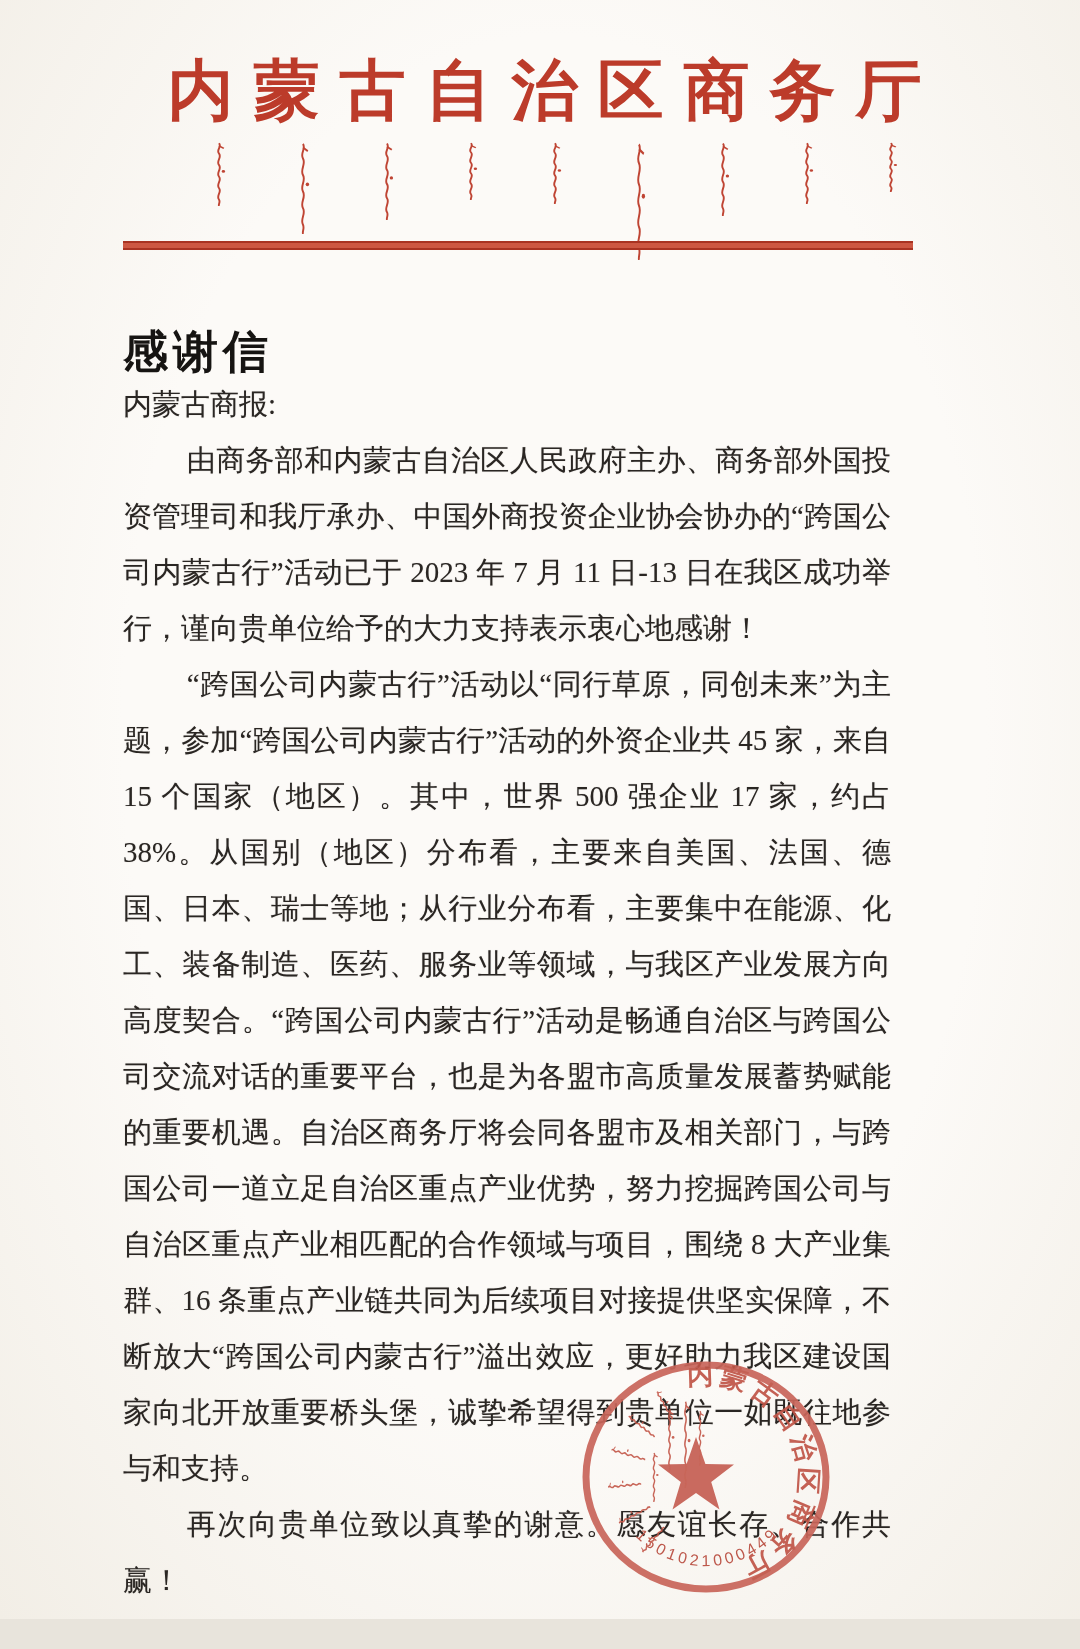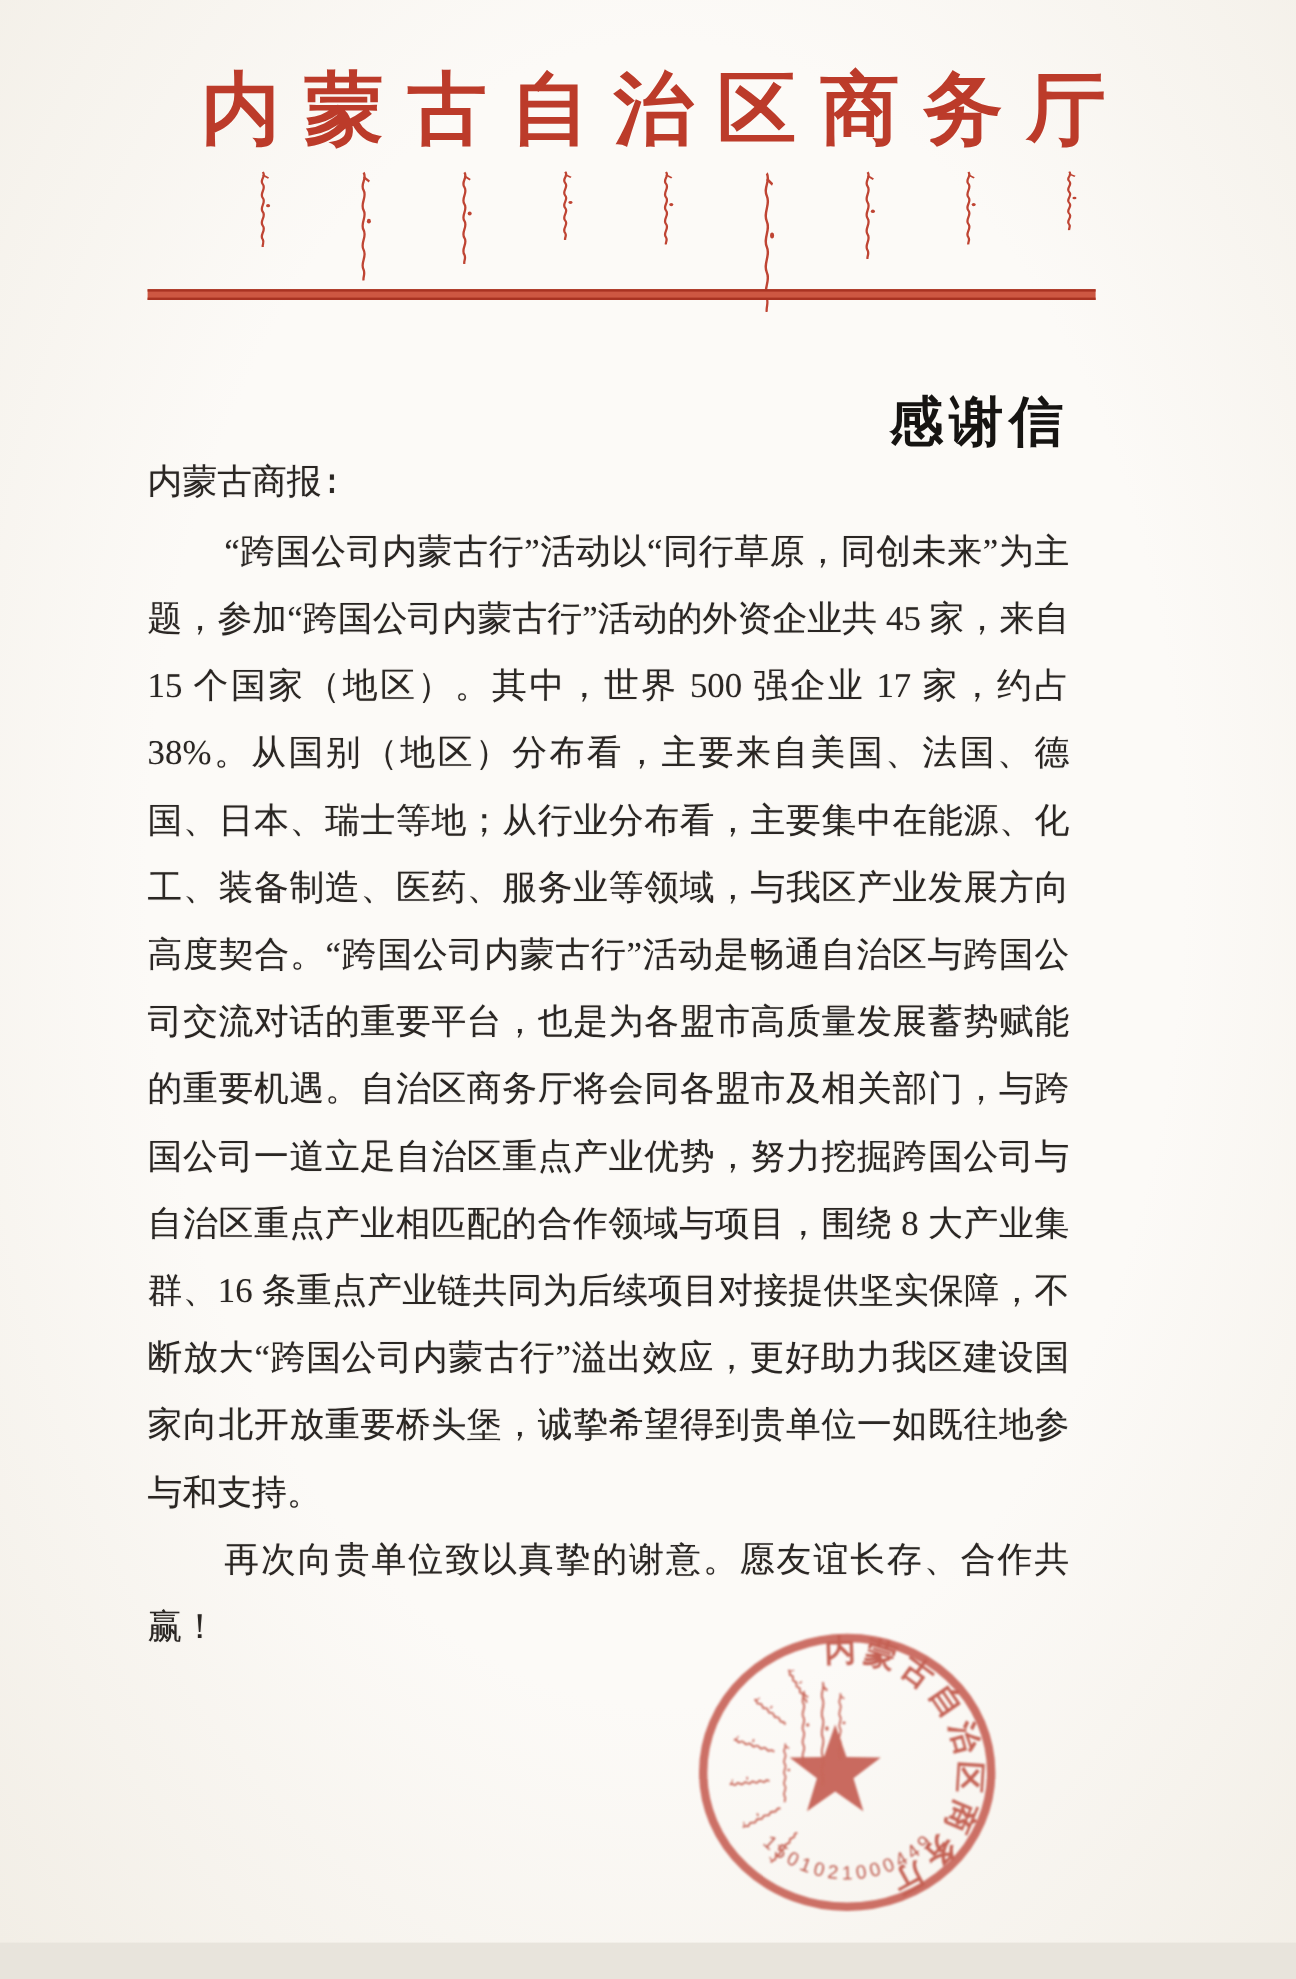--- a/index.html
+++ b/index.html
@@ -32,34 +32,34 @@
   .head-rule{
     position:absolute;top:241px;left:123px;width:790px;
     height:5px;
     background:#cd5742;
     border-top:2px solid #a93322;
     border-bottom:2px solid #a93322;
   }
   
   .title{
     position:absolute;top:322px;left:123px;width:768px;
-    text-align:right;
+    text-align:left;
     font-family:"Liberation Sans","DejaVu Sans",sans-serif;
     font-size:45px;font-weight:bold;letter-spacing:5px;
     color:#161412;
   }
   .body-text{
     position:absolute;top:376px;left:123px;width:768px;
     font-size:29px;line-height:56px;
     color:#2a2623;
     text-align:justify;
     text-shadow:0 0 1px rgba(45,40,36,.25);
   }
   .body-text p{margin:0;text-indent:2.2em;}
-  .body-text p.salutation{text-indent:0;font-family:Liberation Mono, monospace;}
+  .body-text p.salutation{text-indent:0;}
   
   .seal{
     position:absolute;left:577px;top:1356px;
     z-index:2;opacity:.92;
   }
   .date{
     position:absolute;left:586px;top:1466px;
     z-index:3;
     font-size:33px;color:#141210;letter-spacing:2px;
     white-space:nowrap;
@@ -131,20 +131,21 @@
         </svg>
       </span>
   </div>
 
   <div class="head-rule"></div>
 
   <div class="title">感谢信</div>
 
   <div class="body-text">
     <p class="salutation">内蒙古商报:</p>
+    <p>由商务部和内蒙古自治区人民政府主办、商务部外国投资管理司和我厅承办、中国外商投资企业协会协办的“跨国公司内蒙古行”活动已于 2023 年 7 月 11 日-13 日在我区成功举行，谨向贵单位给予的大力支持表示衷心地感谢！</p>
     <p>“跨国公司内蒙古行”活动以“同行草原，同创未来”为主题，参加“跨国公司内蒙古行”活动的外资企业共 45 家，来自 15 个国家（地区）。其中，世界 500 强企业 17 家，约占 38%。从国别（地区）分布看，主要来自美国、法国、德国、日本、瑞士等地；从行业分布看，主要集中在能源、化工、装备制造、医药、服务业等领域，与我区产业发展方向高度契合。“跨国公司内蒙古行”活动是畅通自治区与跨国公司交流对话的重要平台，也是为各盟市高质量发展蓄势赋能的重要机遇。自治区商务厅将会同各盟市及相关部门，与跨国公司一道立足自治区重点产业优势，努力挖掘跨国公司与自治区重点产业相匹配的合作领域与项目，围绕 8 大产业集群、16 条重点产业链共同为后续项目对接提供坚实保障，不断放大“跨国公司内蒙古行”溢出效应，更好助力我区建设国家向北开放重要桥头堡，诚挚希望得到贵单位一如既往地参与和支持。</p>
     <p>再次向贵单位致以真挚的谢意。愿友谊长存、合作共赢！</p>
   </div>
 
   <svg class="seal" width="258" height="246" viewBox="0 0 258 246">
     <defs>
       <filter id="soften" x="-10%" y="-10%" width="120%" height="120%">
         <feGaussianBlur stdDeviation="0.7"></feGaussianBlur>
       </filter>
       <path id="sealTopArc" d="M104.9,31.2 A93,93 0 1 1 145.1,212.6" fill="none"></path>

